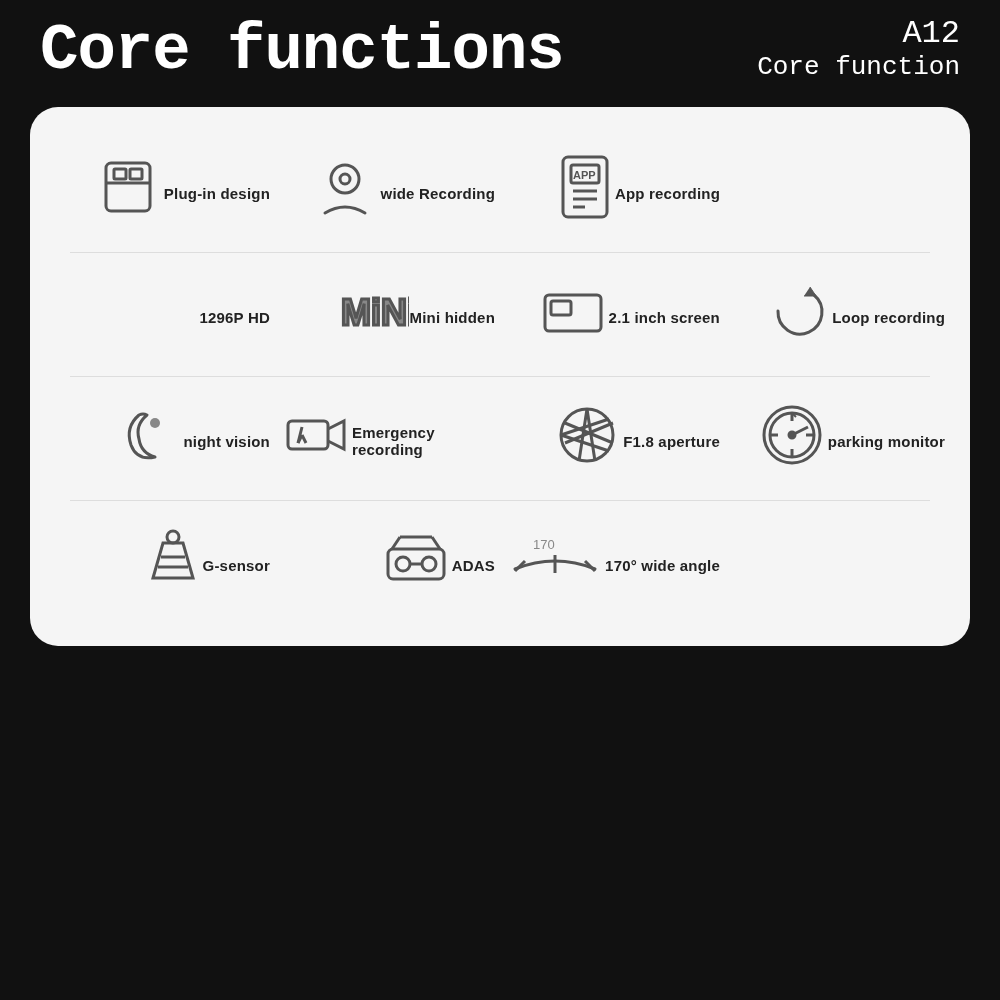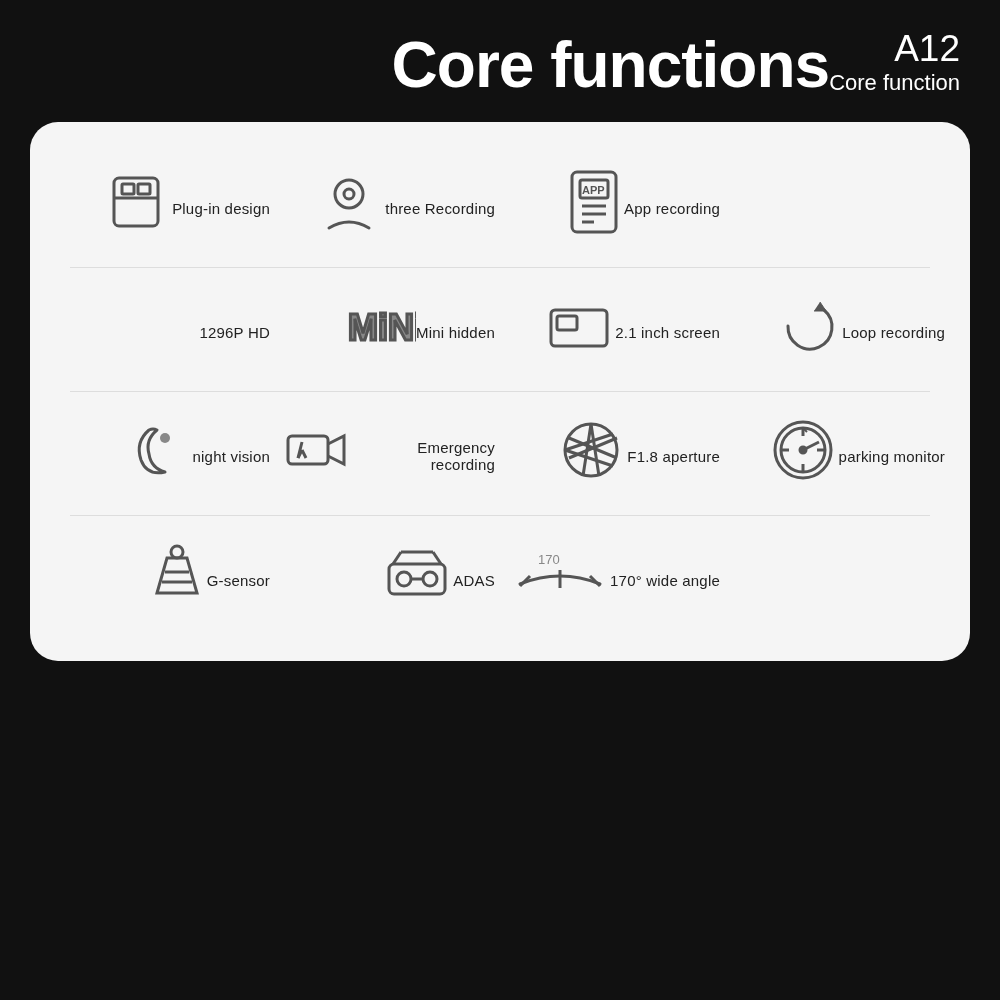--- a/index.html
+++ b/index.html
@@ -5,40 +5,41 @@
     * { margin: 0; padding: 0; box-sizing: border-box; }
     body {
       width: 1000px;
       height: 1000px;
       background: #111;
       font-family: Arial, sans-serif;
       overflow: hidden;
     }
     .header {
       display: flex;
-      justify-content: flex-end;
+      justify-content: space-between;
       align-items: flex-start;
-      padding: 28px 40px 20px 40px;
+      padding: 15px 40px 20px 40px;
+      font-family: Liberation Mono, monospace;
     }
     .header-title {
       color: white;
       font-size: 64px;
       font-weight: 900;
       letter-spacing: -1px;
     }
     .header-right {
       text-align: right;
       color: white;
     }
     .header-model {
-      font-size: 37px;
+      font-size: 32px;
       font-weight: 400;
     }
     .header-sub {
-      font-size: 22px;
+      font-size: 26px;
       font-weight: 300;
     }
     .card {
       margin: 0 30px;
       background: #f5f5f5;
       border-radius: 28px;
       padding: 30px 20px 30px 20px;
     }
     .feature {
       display: flex;
@@ -55,22 +56,22 @@
       margin-bottom: 12px;
     }
     .icon-area svg {
       fill: none;
       stroke: #555;
       stroke-width: 3;
     }
     .label {
       color: #222;
       font-size: 15px;
-      font-weight: 400;
-      text-align: right;
+      font-weight: 700;
+      text-align: left;
       letter-spacing: 0.2px;
     }
     .row-divider {
       border: none;
       border-top: 1px solid #ddd;
       margin: 8px 20px;
     }
     .grid-row {
       display: grid;
       grid-template-columns: repeat(4, 1fr);
@@ -105,21 +106,21 @@
 
 
     <div class="feature">
       <div class="icon-area">
         <svg width="72" height="72" viewBox="0 0 72 72" stroke="#555" stroke-width="3.5" fill="none">
           <circle cx="36" cy="28" r="14"></circle>
           <circle cx="36" cy="28" r="5"></circle>
           <path d="M16 62 Q36 50 56 62" stroke-linecap="round"></path>
         </svg>
       </div>
-      <div class="label">three Recording</div>
+      <div class="label">wide Recording</div>
     </div>
 
     <div class="feature">
       <div class="icon-area">
         <svg width="60" height="72" viewBox="0 0 60 72" stroke="#555" stroke-width="3.5" fill="none">
           <rect x="8" y="6" width="44" height="60" rx="5"></rect>
           <rect x="16" y="14" width="28" height="18" rx="2"></rect>
           <text x="18" y="28" font-family="Arial" font-size="11" fill="#555" stroke="none" font-weight="bold">APP</text>
           <line x1="18" y1="40" x2="42" y2="40"></line>
           <line x1="18" y1="48" x2="42" y2="48"></line>

